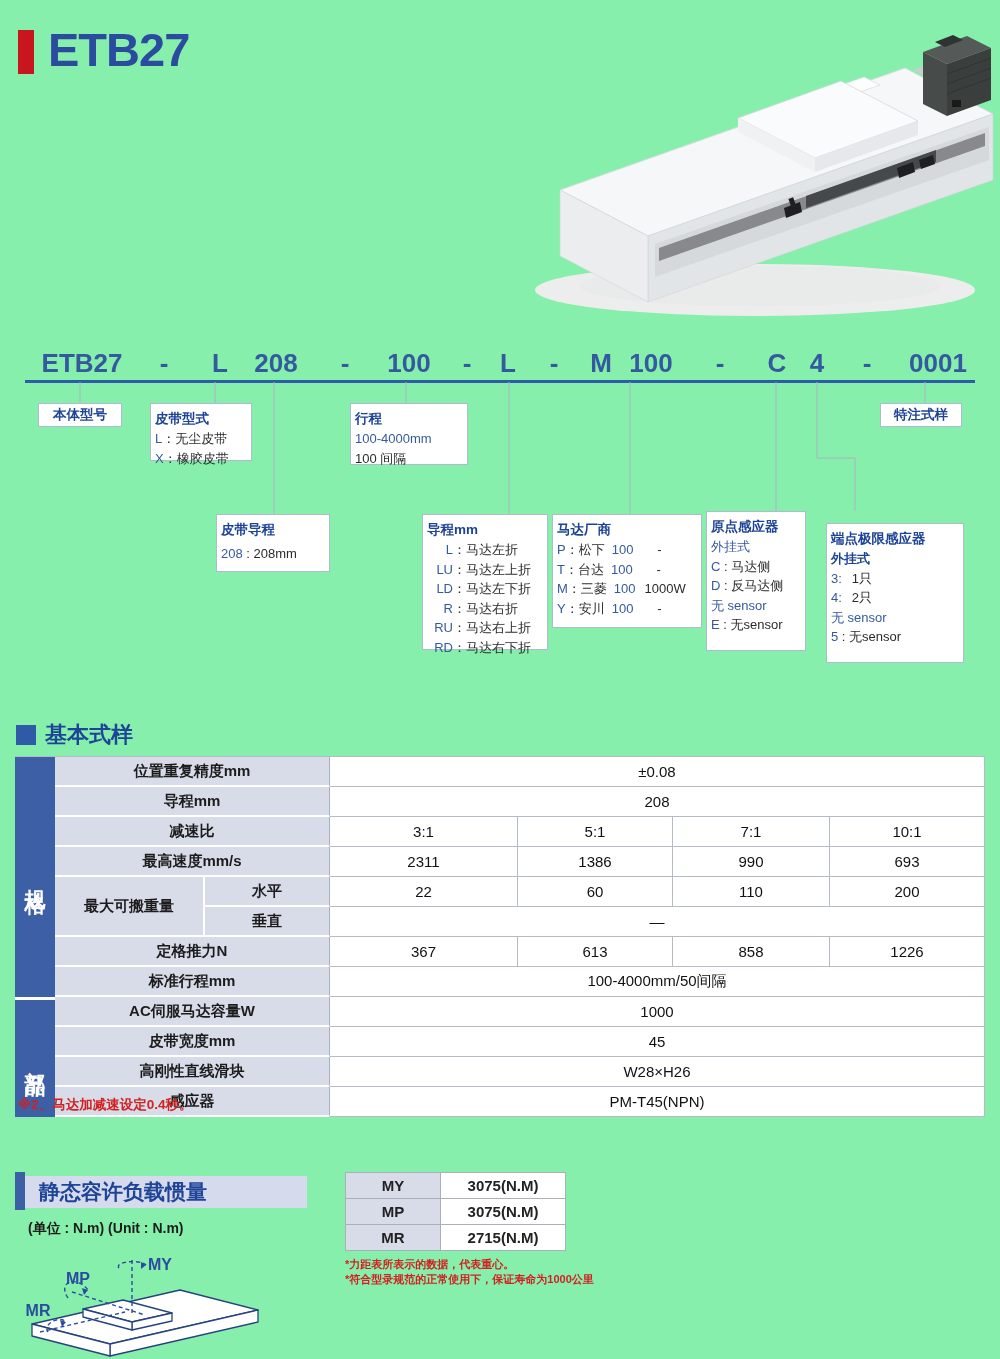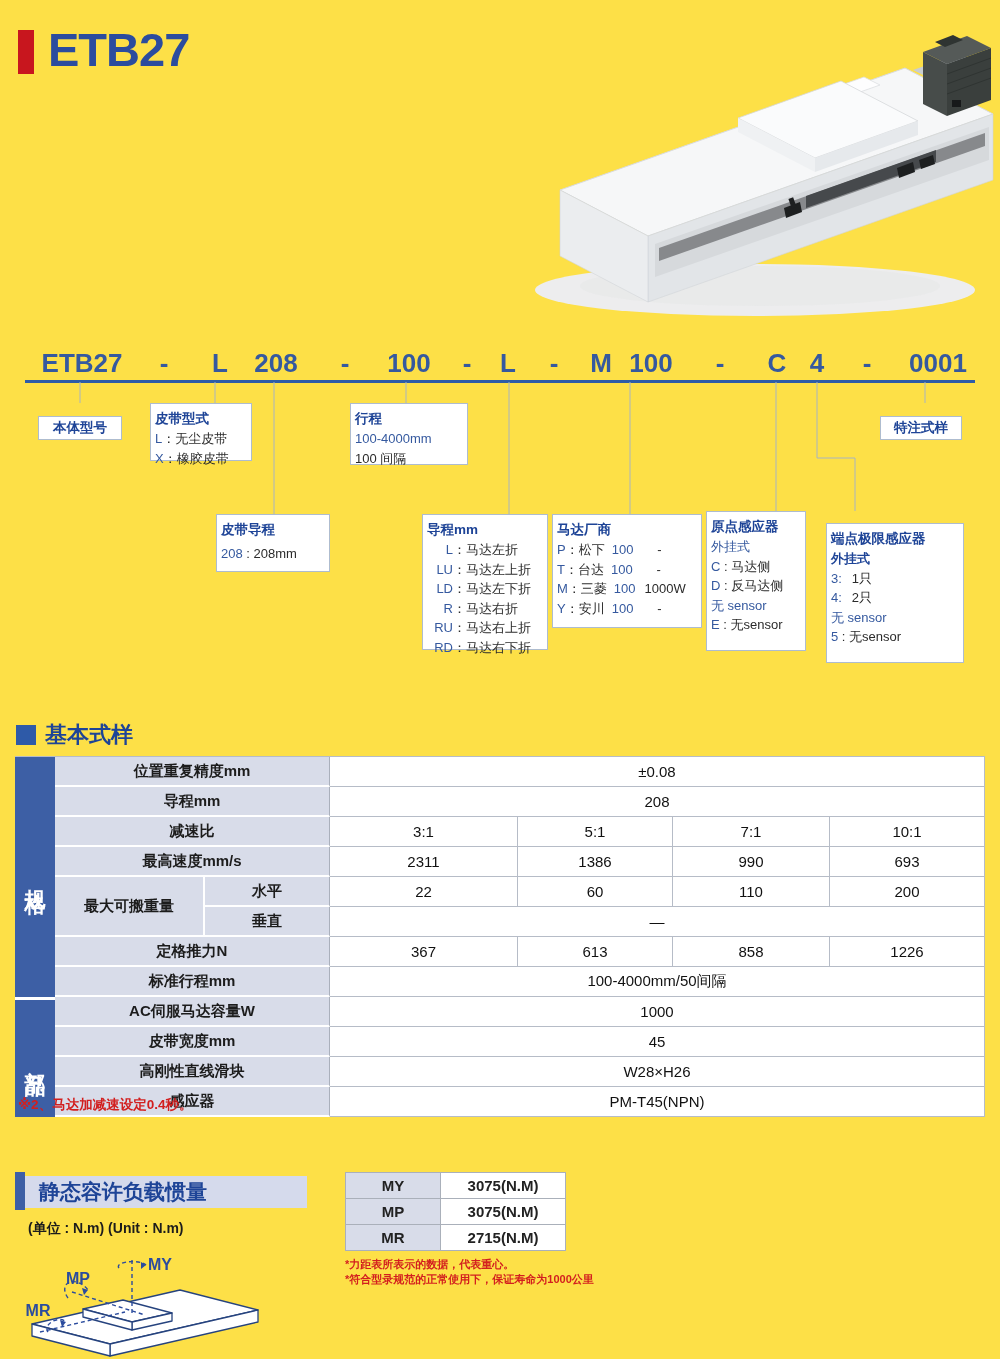--- a/index.html
+++ b/index.html
@@ -1,34 +1,34 @@
 <!DOCTYPE html>
 <html><head>
 <meta charset="utf-8">
 <style>
   html,body{margin:0;padding:0;background:#fff;}
-  .page{position:relative;width:1000px;height:1359px;background:#fde047;overflow:hidden;
+  .page{position:relative;width:1000px;height:1359px;background:#86efac;overflow:hidden;
         font-family:"Liberation Sans","DejaVu Sans",sans-serif;color:#222;}
   
   .red-bar{position:absolute;left:18px;top:30px;width:16px;height:44px;background:#C8161E;}
   .page-title{position:absolute;left:48px;top:22px;font-size:47px;font-weight:bold;
               color:#2B4C9E;letter-spacing:-1px;}
   
   .mtok{position:absolute;top:348px;transform:translateX(-50%);font-size:26px;font-weight:bold;
         color:#35599F;white-space:nowrap;}
   .blue-rule{position:absolute;left:25px;top:380px;width:950px;height:3px;background:#2E5CA8;}
   .connectors{position:absolute;left:0;top:382px;}
   
   .lbox{position:absolute;background:#fff;border:1px solid #AEBCCF;box-sizing:border-box;
         font-size:13px;line-height:1.5;color:#2b2b2b;padding:5px 4px;}
   .lbox .t{font-weight:bold;color:#1E4497;font-size:13.5px;}
   .lbox .gap{height:4px;}
   .blue{color:#35599F;}
   .dkblue{color:#1E4497;font-weight:bold;}
-  .cent{display:flex;align-items:center;justify-content:center;padding:4px;margin-top:13px;}
+  .cent{display:flex;align-items:center;justify-content:center;padding:4px;}
   .row{display:flex;white-space:nowrap;}
   .row .code{color:#35599F;min-width:22px;text-align:right;}
   .row .code.w28{min-width:26px;}
   .vrow{display:flex;white-space:nowrap;}
   .vrow .c{color:#35599F;}
   .vrow .n{color:#2b2b2b;}
   .vrow .p{color:#35599F;margin-left:7px;}
   .vrow .w{color:#2b2b2b;margin-left:9px;min-width:34px;text-align:center;}
   
   .sec-head{position:absolute;left:16px;top:720px;display:flex;align-items:center;}

